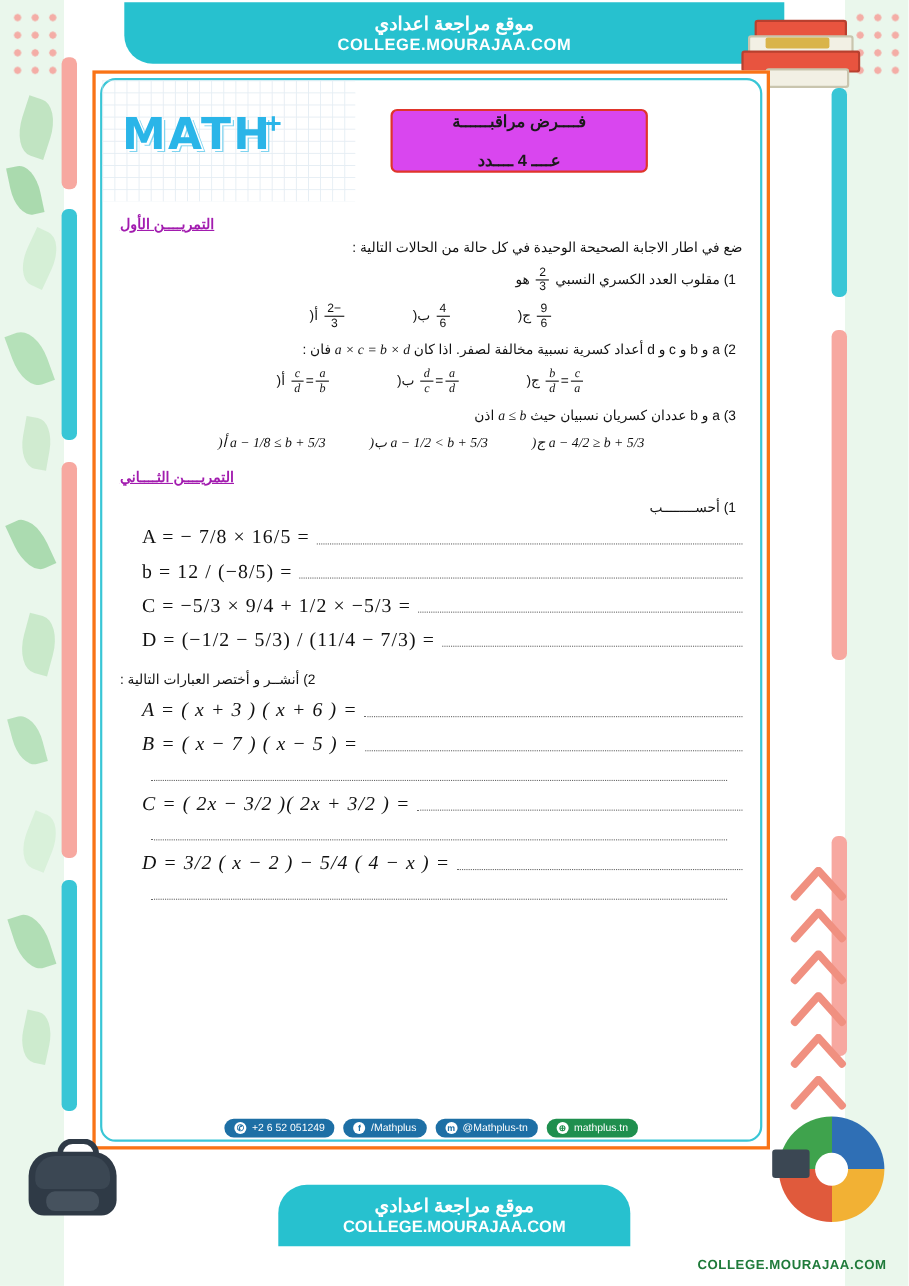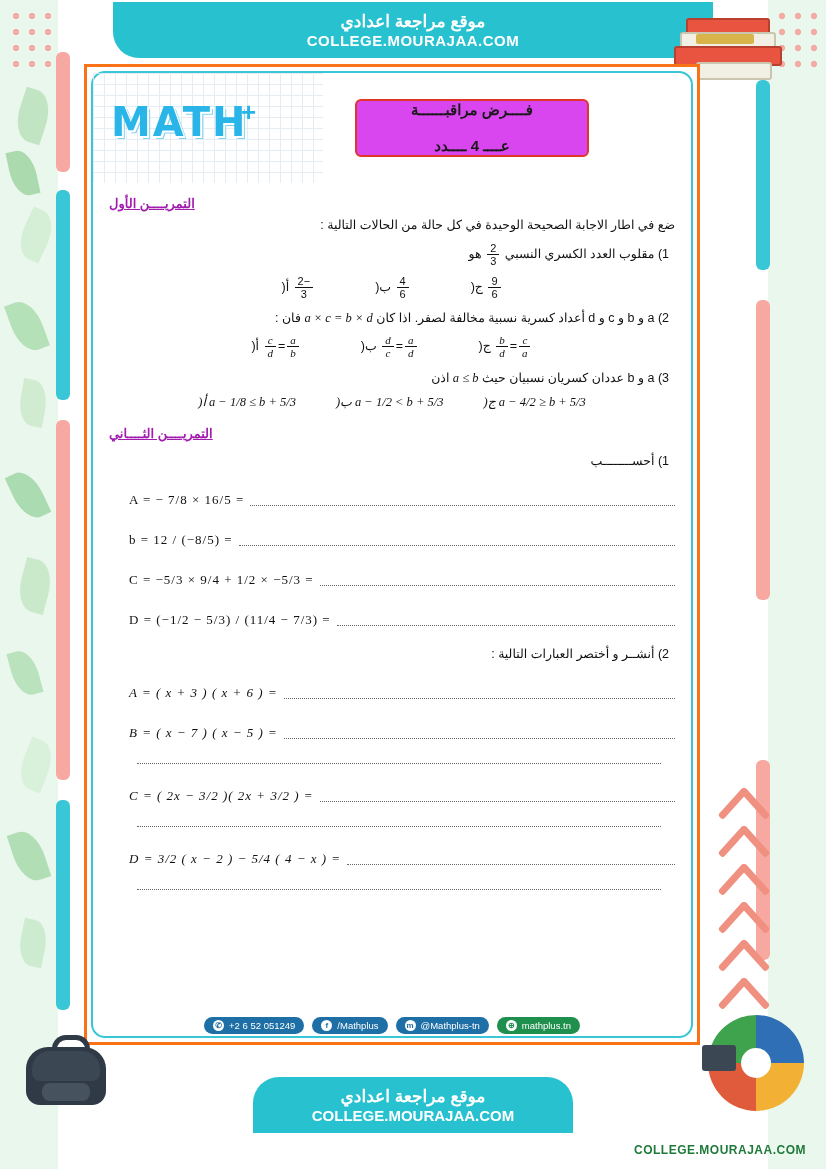--- a/index.html
+++ b/index.html
@@ -116,21 +116,21 @@
     text-decoration:underline;text-align:left;margin:17px 0 6px 0;direction:rtl;
   }
   .line-rtl{direction:rtl;font-size:12.5px;margin:4px 0;text-align:right;}
   .row-center{display:flex;justify-content:center;gap:60px;font-size:12.5px;margin:8px 0;direction:rtl;}
   .row-q{direction:rtl;font-size:12.5px;margin:10px 6px 4px 0;text-align:right;}
 
   .frac{display:inline-flex;flex-direction:column;align-items:center;vertical-align:middle;font-size:11px;line-height:1.1;margin:0 2px;}
   .frac .num{border-bottom:1px solid #111;padding:0 3px;}
   .frac .den{padding:0 3px;}
   .mathi{font-style:italic;font-family:"Liberation Serif", serif;}
-  .expr-row{display:flex;align-items:center;direction:ltr;margin:24px 0 10px 14px;font-size:13px;}
+  .expr-row{display:flex;align-items:center;direction:ltr;margin:10px 0 10px 14px;font-size:18px;}
   .expr-row .lbl{font-family:"Liberation Serif",serif;letter-spacing:1px;margin-left:6px;}
   .dots-fill{flex:1;border-bottom:1px dotted #666;height:12px;margin-left:6px;}
   .plain-dots{border-bottom:1px dotted #666;height:12px;margin:6px 14px 6px 28px;}
 
   
   .chips{
     position:absolute;left:0;right:0;bottom:8px;display:flex;justify-content:center;gap:8px;direction:ltr;
   }
   .chip{
     display:flex;align-items:center;gap:5px;background:#1d6fa5;color:#fff;border-radius:10px;
@@ -338,21 +338,21 @@
     </div>
     <div class="expr-row">
       <span class="lbl">C = −5/3 × 9/4 + 1/2 × −5/3 =</span>
       <span class="dots-fill"></span>
     </div>
     <div class="expr-row">
       <span class="lbl">D = (−1/2 − 5/3) / (11/4 − 7/3) =</span>
       <span class="dots-fill"></span>
     </div>
 
-    <div class="row-q" style="margin-top:18px;text-align:right">2)  أنشــر و أختصر العبارات التالية :</div>
+    <div class="row-q" style="margin-top:18px;text-align:left">2)  أنشــر و أختصر العبارات التالية :</div>
 
     <div class="expr-row">
       <span class="lbl mathi">A = ( x + 3 ) ( x + 6 ) =</span>
       <span class="dots-fill"></span>
     </div>
     <div class="expr-row">
       <span class="lbl mathi">B =  ( x − 7 ) ( x − 5 ) =</span>
       <span class="dots-fill"></span>
     </div>
     <div class="plain-dots"></div>

